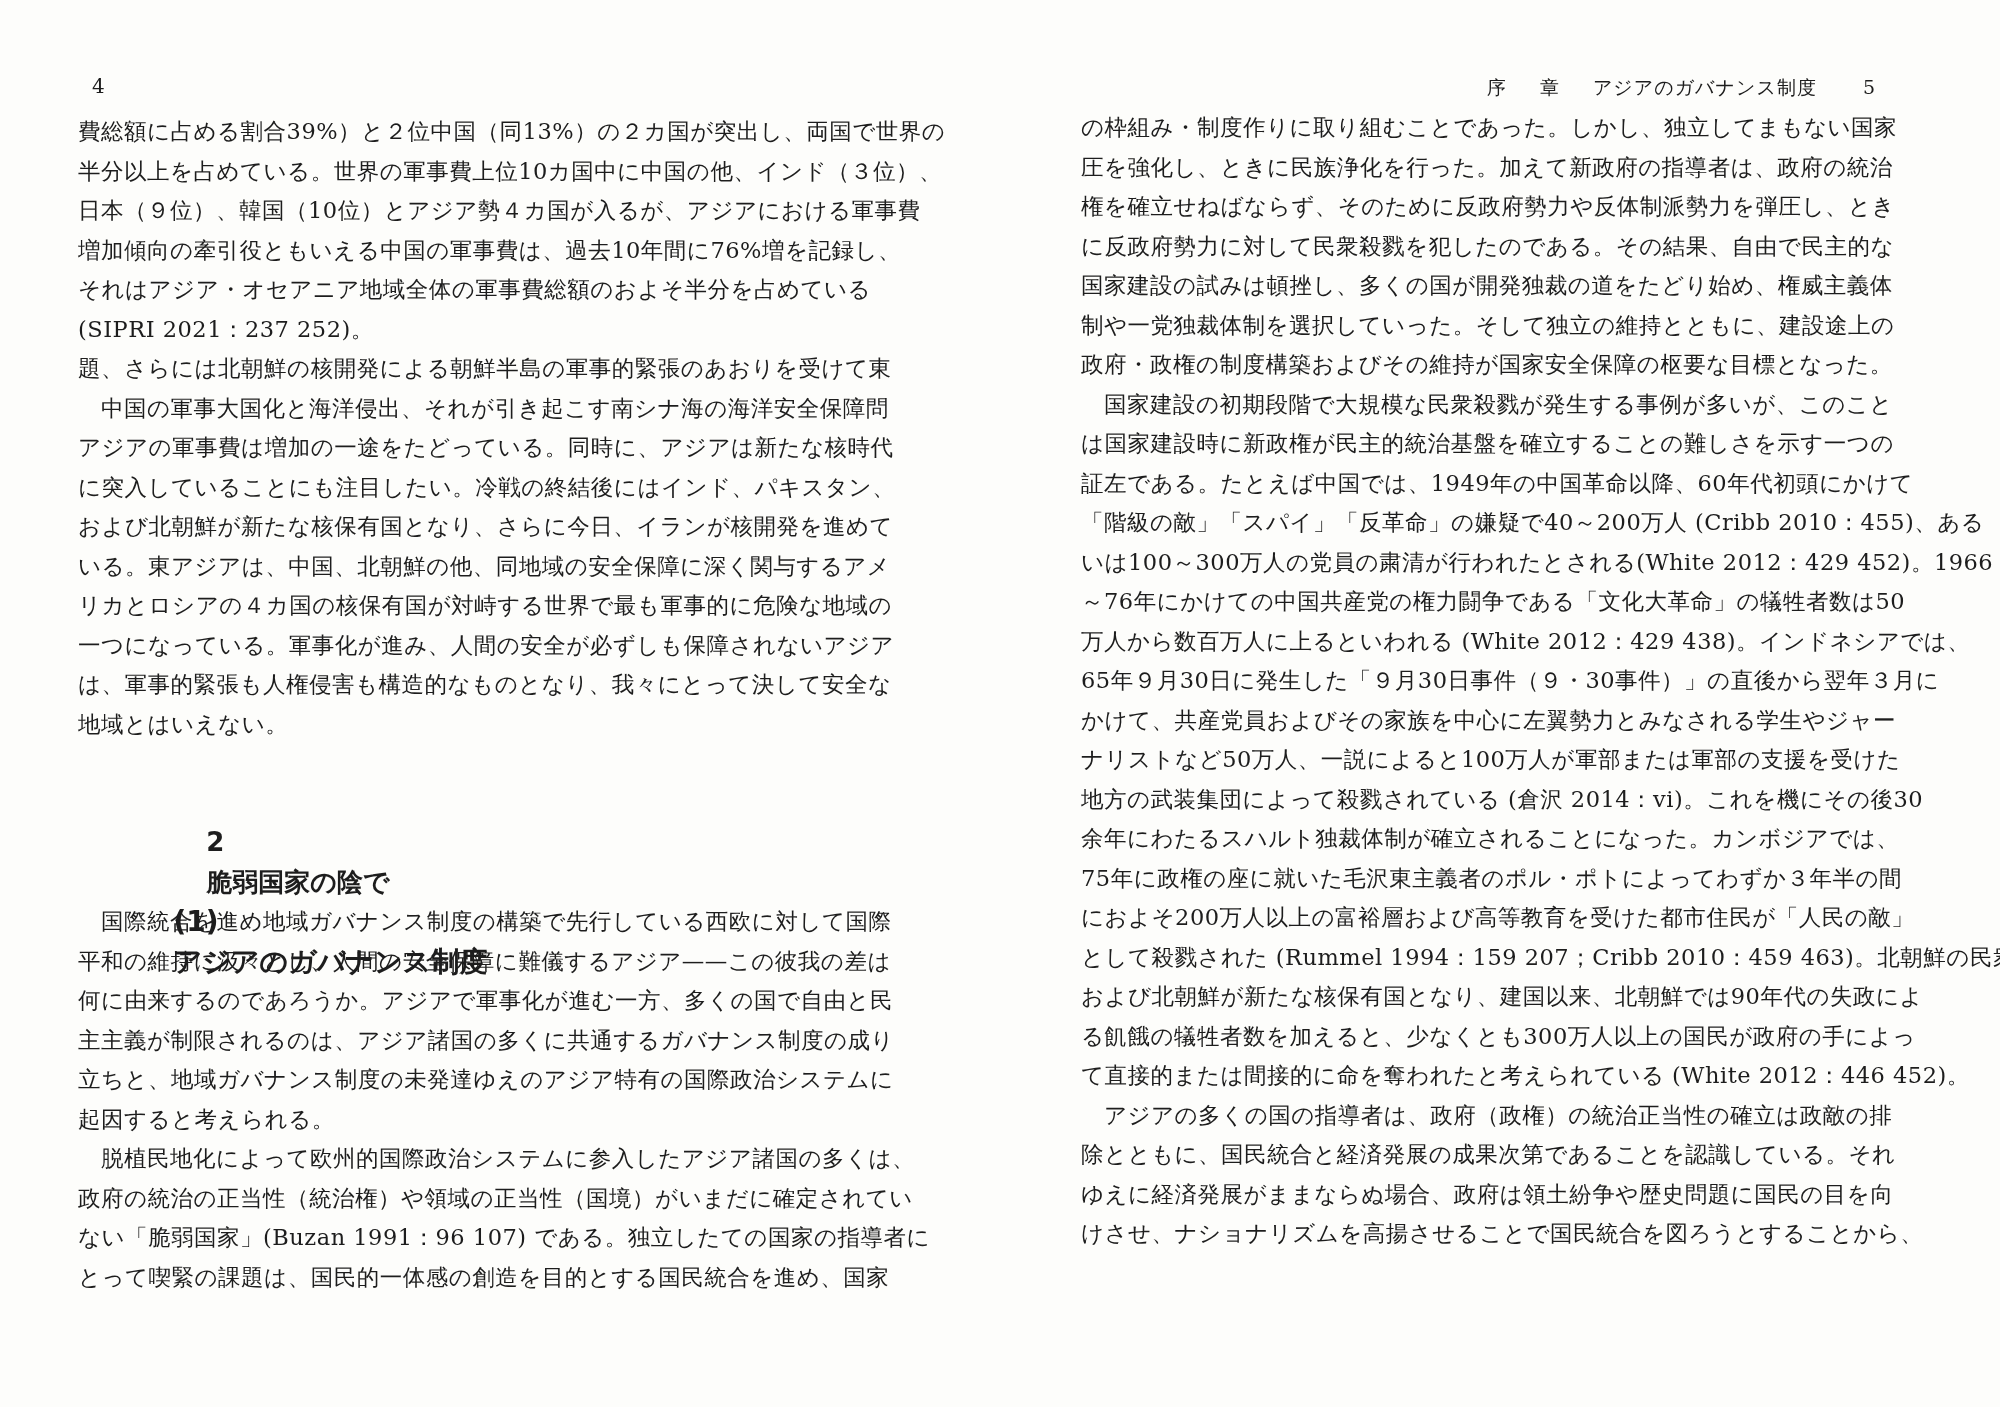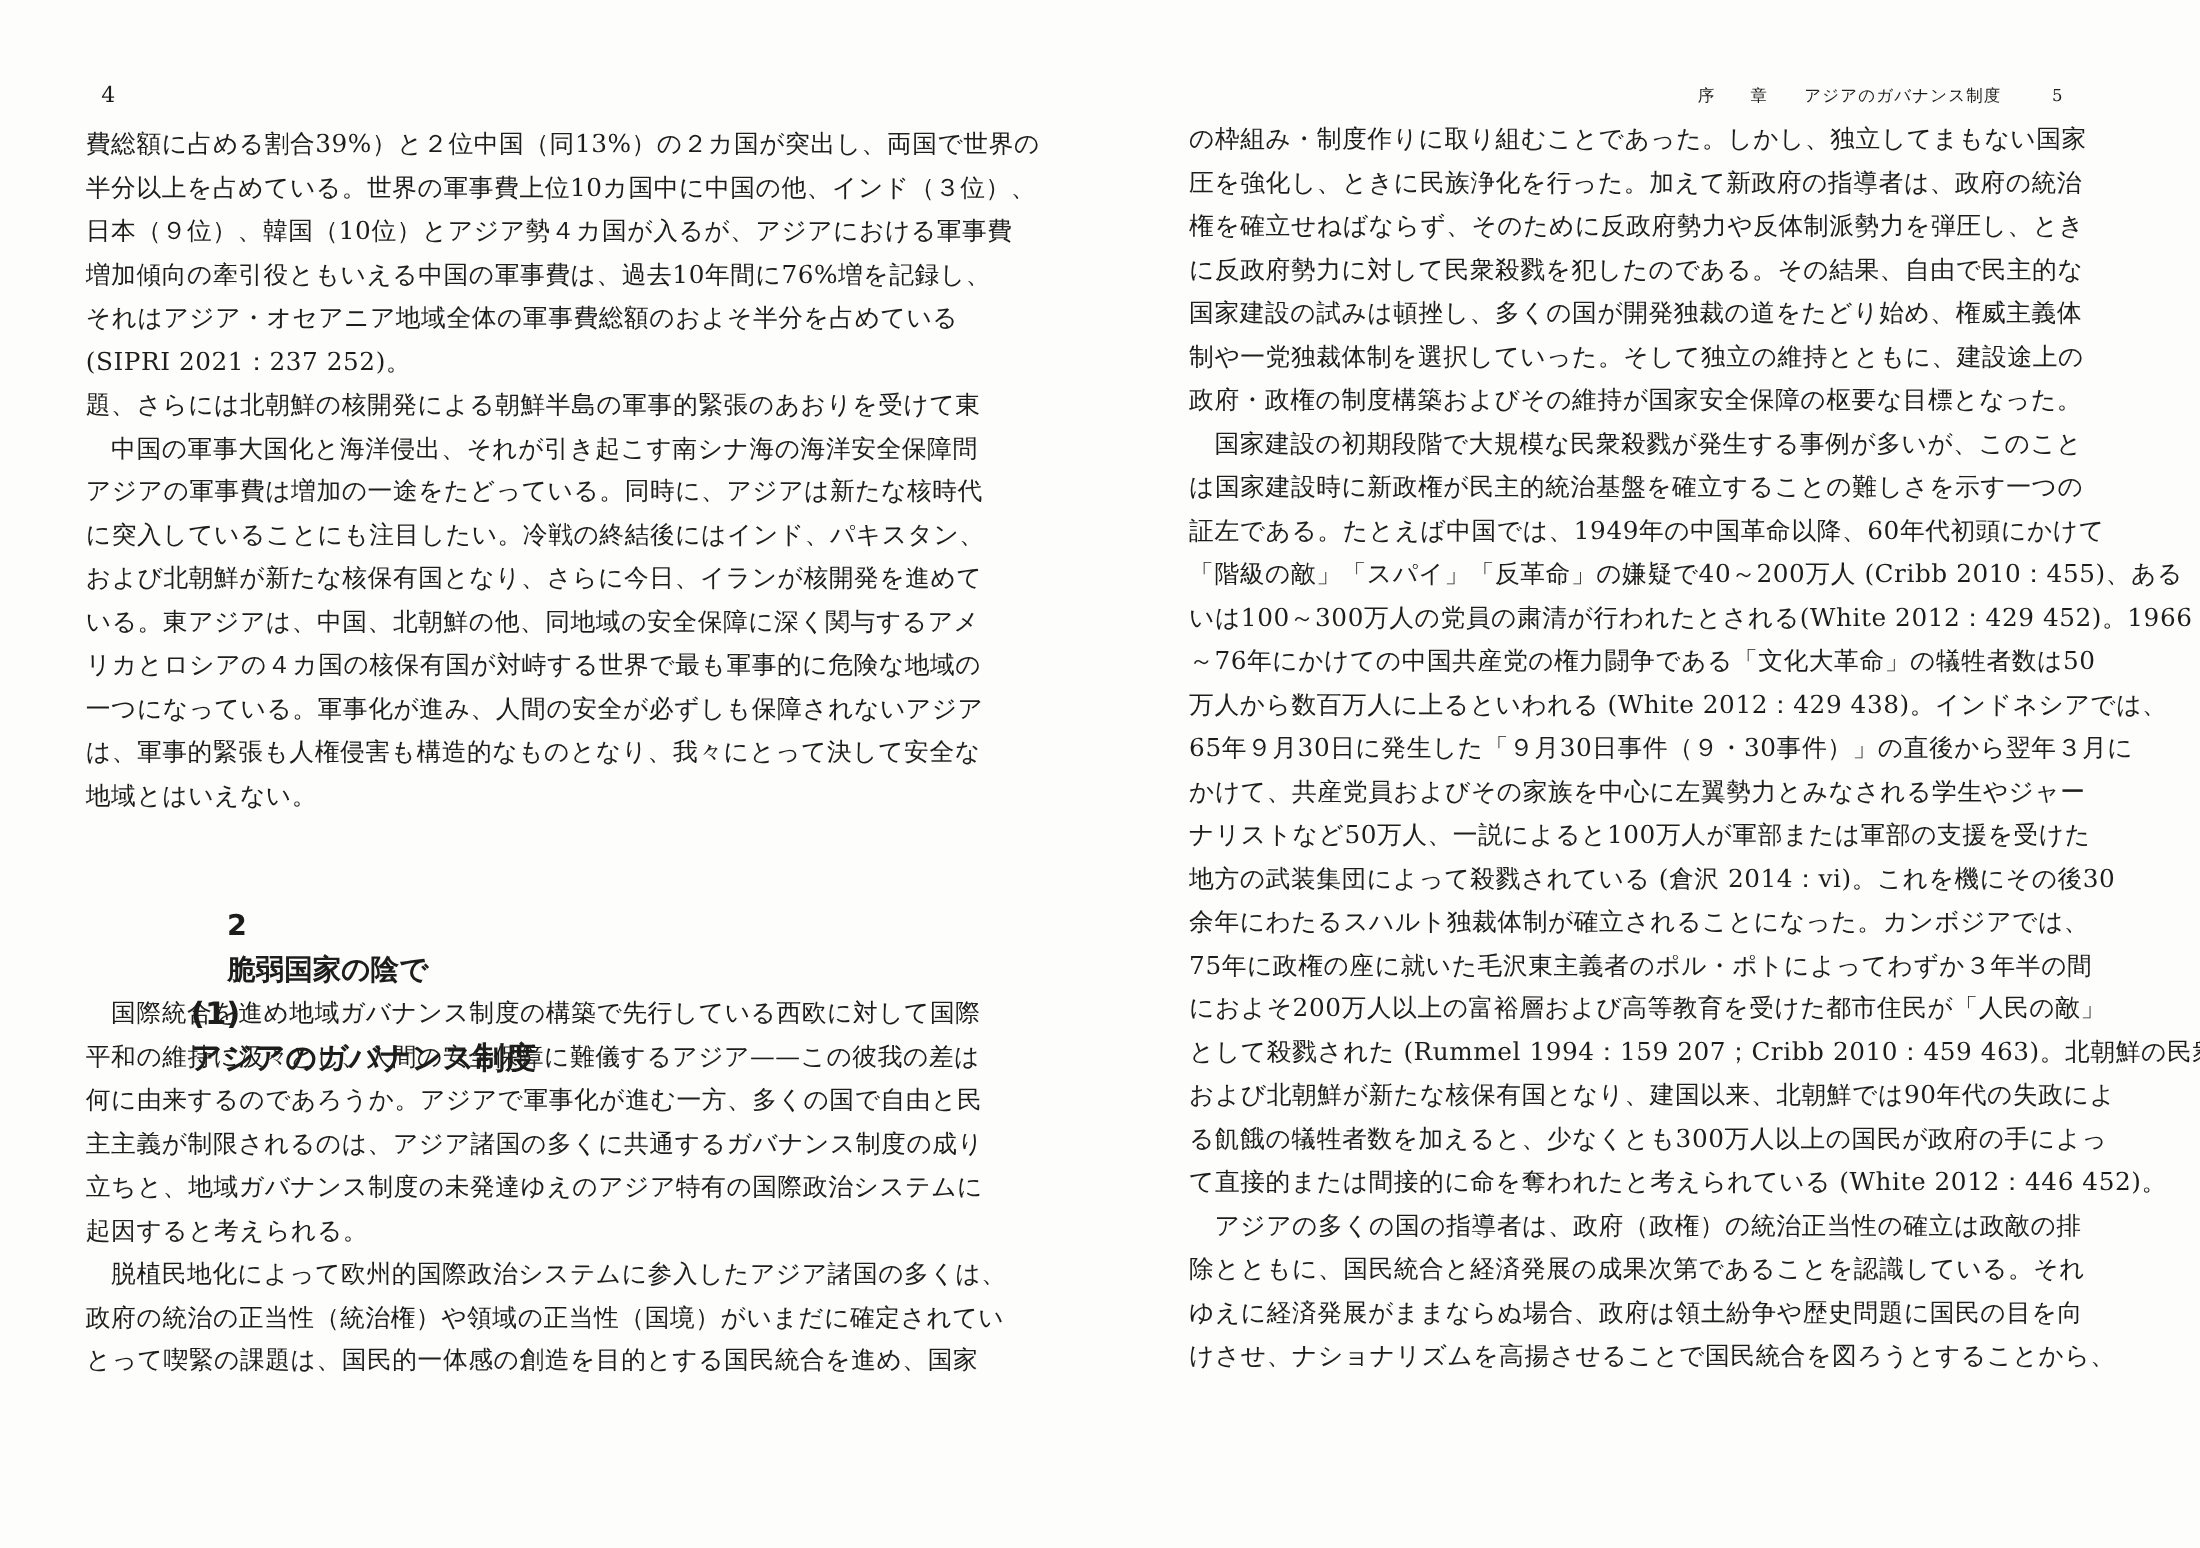--- a/index.html
+++ b/index.html
@@ -26,21 +26,21 @@
   .pagenum-left{
     position:absolute;
     left:92px;top:74px;
     font-size:20px;
   }
   .running-head{
     position:absolute;
     left:1081px;top:72px;width:800px;
     height:30px;line-height:30px;
     display:flex;justify-content:flex-end;align-items:center;
-    font-size:15px;
+    font-size:19px;
     font-family:"DejaVu Serif","Liberation Serif",serif;
   }
   .running-head .chap{ letter-spacing:14px; }
   .running-head .title{ margin-left:20px; letter-spacing:1px; }
   .running-head .pnum{ margin-left:46px; margin-right:6px; }
   .sec-heading{
     height:39.5px;line-height:39.5px;
     padding-left:74px;
     font-family:"DejaVu Sans","Liberation Sans",sans-serif;
     font-weight:bold;font-size:26px;
@@ -106,20 +106,21 @@
         <div class="line">平和の維持に汲々とし、人間の安全保障に難儀するアジア——この彼我の差は</div>
         <div class="line">何に由来するのであろうか。アジアで軍事化が進む一方、多くの国で自由と民</div>
         <div class="line">主主義が制限されるのは、アジア諸国の多くに共通するガバナンス制度の成り</div>
         <div class="line">立ちと、地域ガバナンス制度の未発達ゆえのアジア特有の国際政治システムに</div>
         <div class="line">起因すると考えられる。</div>
       </div>
 
     <div>
         <div class="line indent">脱植民地化によって欧州的国際政治システムに参入したアジア諸国の多くは、</div>
         <div class="line">政府の統治の正当性（統治権）や領域の正当性（国境）がいまだに確定されてい</div>
+        <div class="line">ない「脆弱国家」(Buzan 1991：96 107) である。独立したての国家の指導者に</div>
         <div class="line">とって喫緊の課題は、国民的一体感の創造を目的とする国民統合を進め、国家</div>
       </div>
   </div>
 
   <div class="running-head">
     <span class="chap">序 章</span>
     <span class="title">アジアのガバナンス制度</span>
     <span class="pnum">5</span>
   </div>
 

